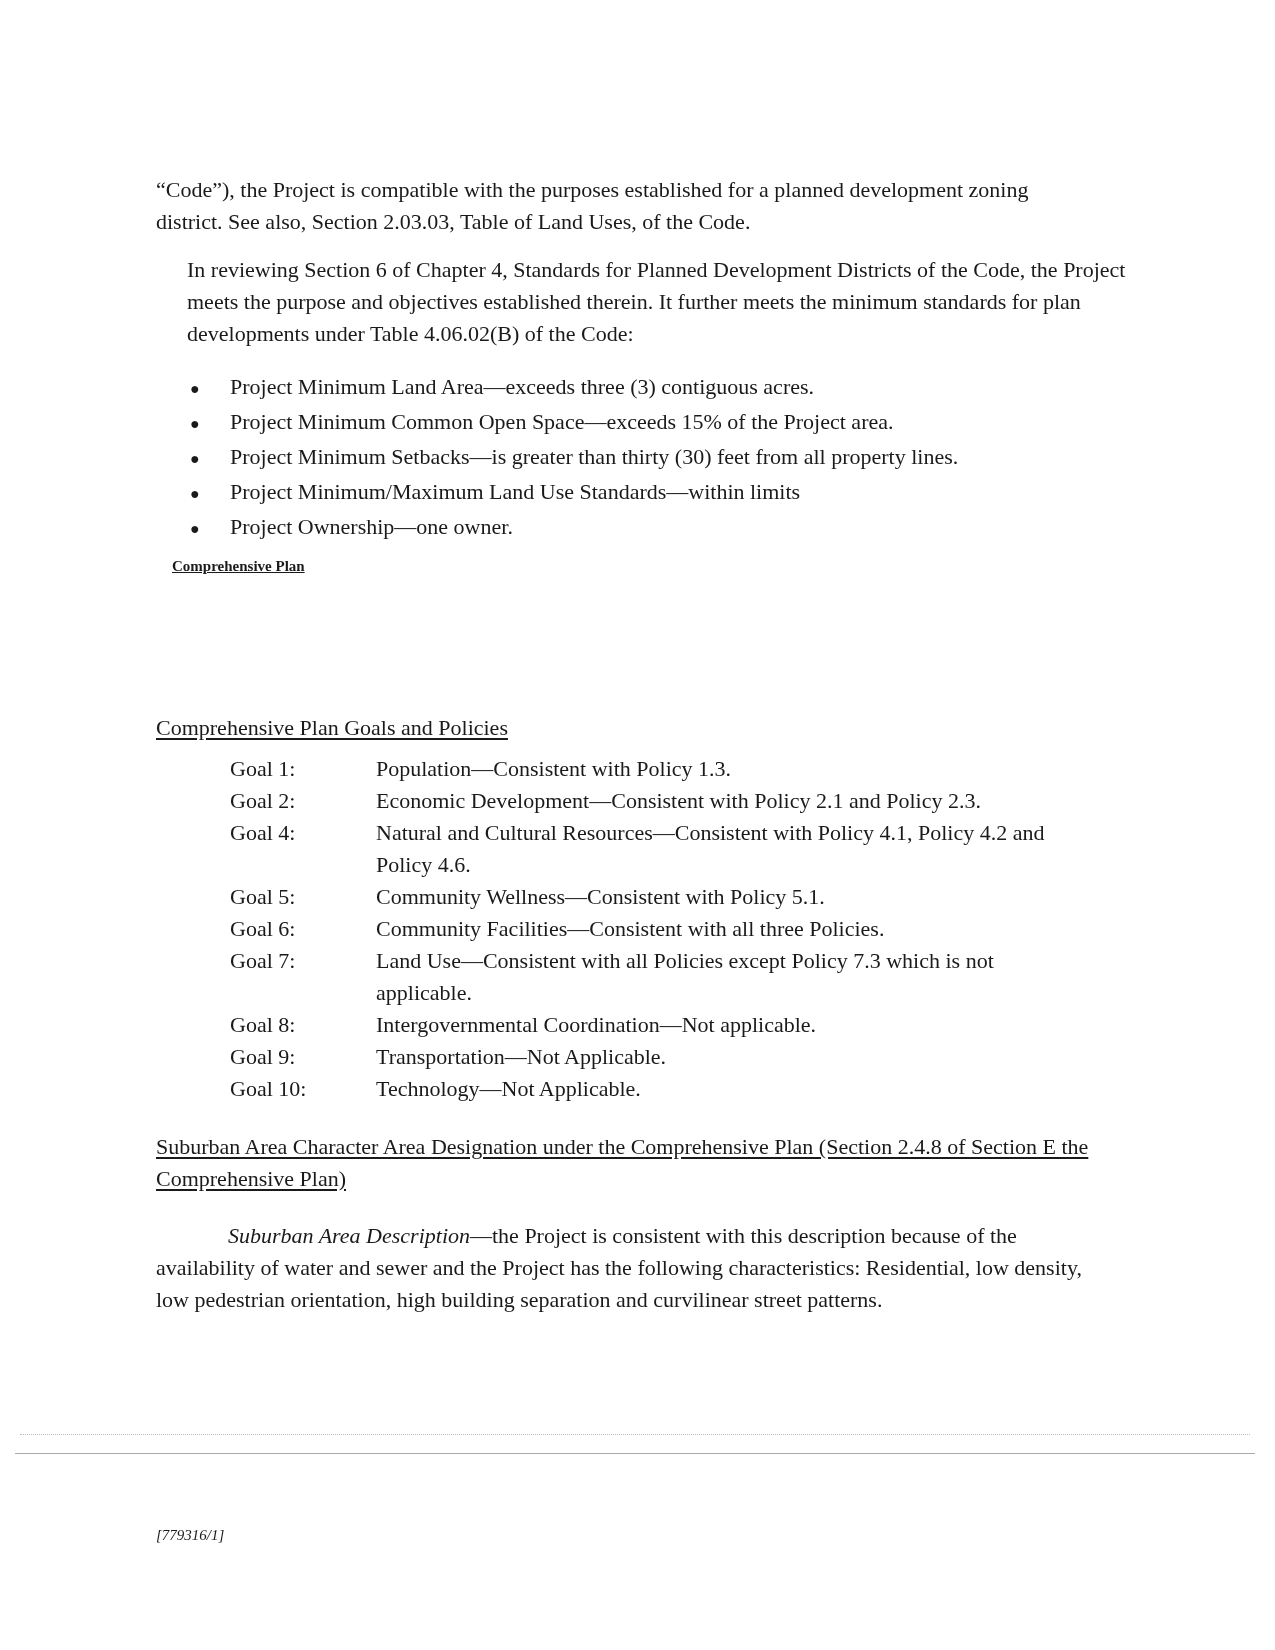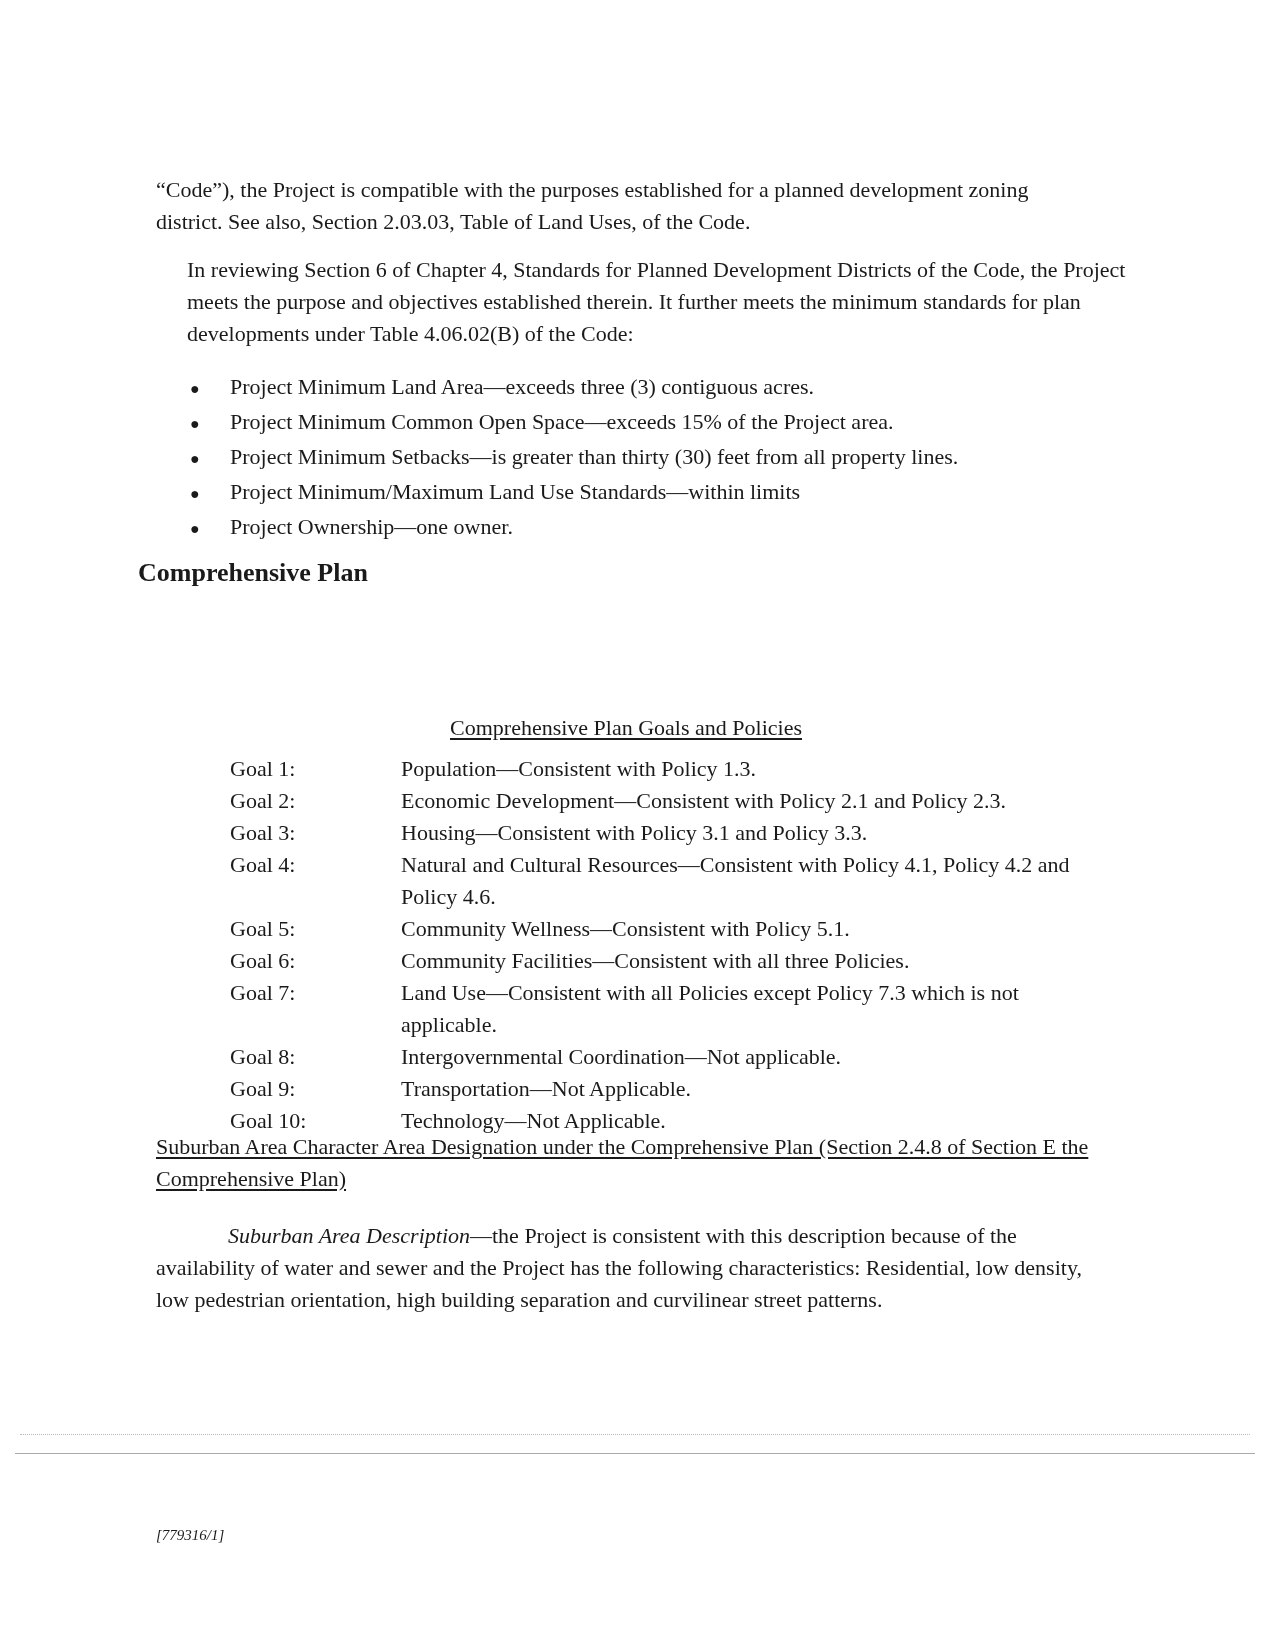--- a/index.html
+++ b/index.html
@@ -3,24 +3,24 @@
 <meta charset="utf-8">
 <style>
   html, body { margin:0; padding:0; background:#ffffff; }
   body { width:1275px; height:1650px; position:relative; overflow:hidden;
          font-family:"Liberation Serif", "DejaVu Serif", serif; color:#1a1a1a; }
   .page { position:absolute; left:0; top:0; width:1275px; height:1650px;padding-left:44px; }
   .p { position:absolute; left:156px; width:940px; font-size:22px; line-height:32px; margin:0; }
   .bul { position:absolute; left:156px; font-size:22px; line-height:33px; }
   .bul .row { display:flex; align-items:baseline; }
   .bul .dot { width:74px; padding-left:34px; box-sizing:border-box; font-size:16px; }
-  .h { position:absolute; left:138px; font-size:26px; font-weight:bold; }
+  .h { position:absolute; left:172px; font-size:15px; font-weight:bold;text-decoration:underline; }
   .u { text-decoration:underline; text-underline-offset:3px; }
   .goals { position:absolute; left:230px; top:753px; font-size:22px; line-height:32px; width:860px; }
-  .goal { display:flex;gap:25px; }
+  .goal { display:flex; }
   .goal .gl { width:146px; flex:none; }
   .goal .gt { flex:1; }
   .it { font-style:italic;margin-top:24px; }
   .rule1 { position:absolute; left:20px; top:1434px; width:1230px; height:0; border-top:1px dotted #bbb; }
   .rule2 { position:absolute; left:15px; top:1453px; width:1240px; height:0; border-top:1px solid #aaa; }
   .footer { position:absolute; left:156px; top:1527px; font-size:15px;font-style:italic; }
 </style>
 </head>
 <body>
 
@@ -49,34 +49,30 @@
       </div>
     <div class="row">
         <span class="dot">●</span>
         <span>Project Ownership—one owner.</span>
       </div>
   </div>
 
   <div class="h" style="top:558px;">Comprehensive Plan</div>
 
 
-  <div class="p u" style="top:712px;text-align:center;">Comprehensive Plan Goals and Policies</div>
+  <div class="p u" style="top:712px;">Comprehensive Plan Goals and Policies</div>
 
   <div class="goals">
     <div class="goal">
         <span class="gl">Goal 1:</span>
         <span class="gt">Population—Consistent with Policy 1.3.</span>
       </div>
     <div class="goal">
         <span class="gl">Goal 2:</span>
         <span class="gt">Economic Development—Consistent with Policy 2.1 and Policy 2.3.</span>
-      </div>
-    <div class="goal">
-        <span class="gl">Goal 3:</span>
-        <span class="gt">Housing—Consistent with Policy 3.1 and Policy 3.3.</span>
       </div>
     <div class="goal">
         <span class="gl">Goal 4:</span>
         <span class="gt">Natural and Cultural Resources—Consistent with Policy 4.1, Policy 4.2 and Policy 4.6.</span>
       </div>
     <div class="goal">
         <span class="gl">Goal 5:</span>
         <span class="gt">Community Wellness—Consistent with Policy 5.1.</span>
       </div>
     <div class="goal">

